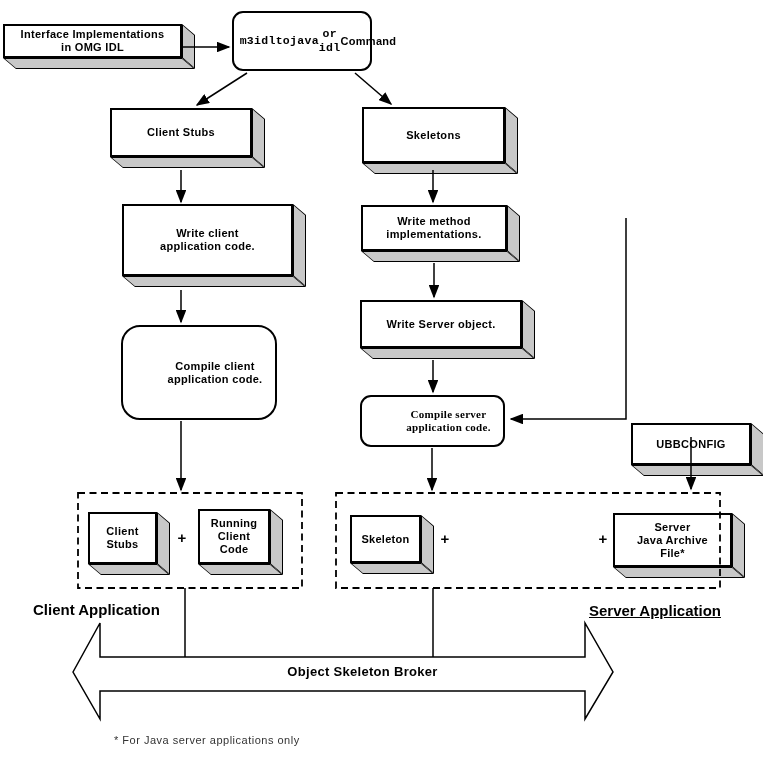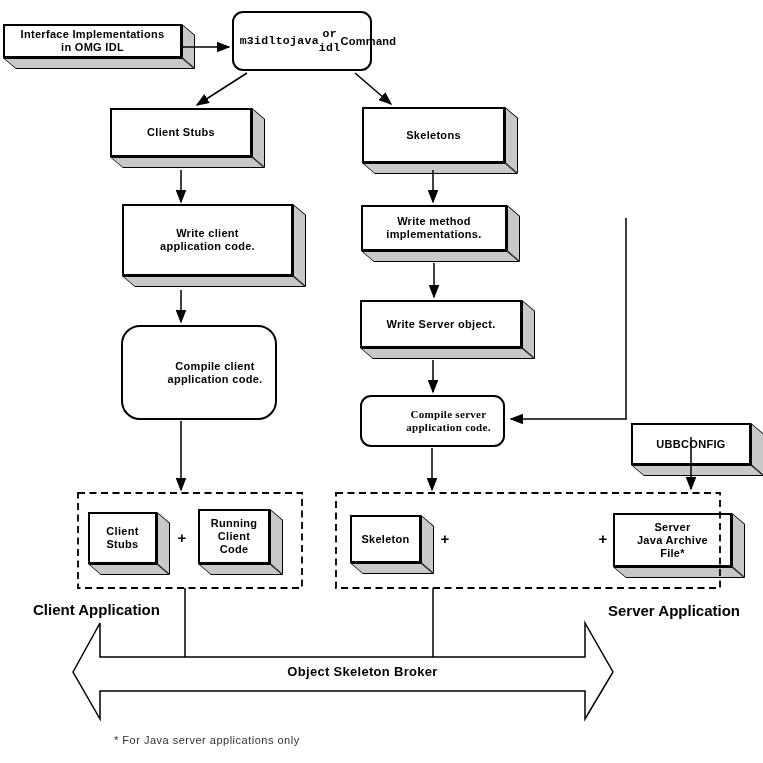--- a/index.html
+++ b/index.html
@@ -48,21 +48,21 @@
   #server-jar       { left:613px; top:513px; width:119px;  height:54px; }
 
   .plus { position:absolute; z-index:2; width:20px; text-align:center;
           font-weight:bold; font-size:15px; line-height:16px; }
   #plus-1 { left:172px; top:530px; }
   #plus-2 { left:435px; top:531px; }
   #plus-3 { left:593px; top:531px; }
 
   .lbl { position:absolute; z-index:4; font-weight:bold; font-size:15px; white-space:nowrap;text-align:center; }
   #lbl-client-app { left:33px;  top:601px; }
-  #lbl-server-app { left:608px; top:602px; }
+  #lbl-server-app { left:589px; top:602px;text-decoration:underline; }
   #lbl-orb { left:120px; top:664px; width:485px; text-align:center; font-size:13px; letter-spacing:0.3px; }
   #footnote { position:absolute; left:114px; top:734px; z-index:4;
               font-size:11px; letter-spacing:0.5px; color:#333; white-space:nowrap;text-align:center; }
 </style>
 </head>
 <body>
 
 <div class="canvas">
 
   <svg class="layer" viewBox="0 0 763 763">

